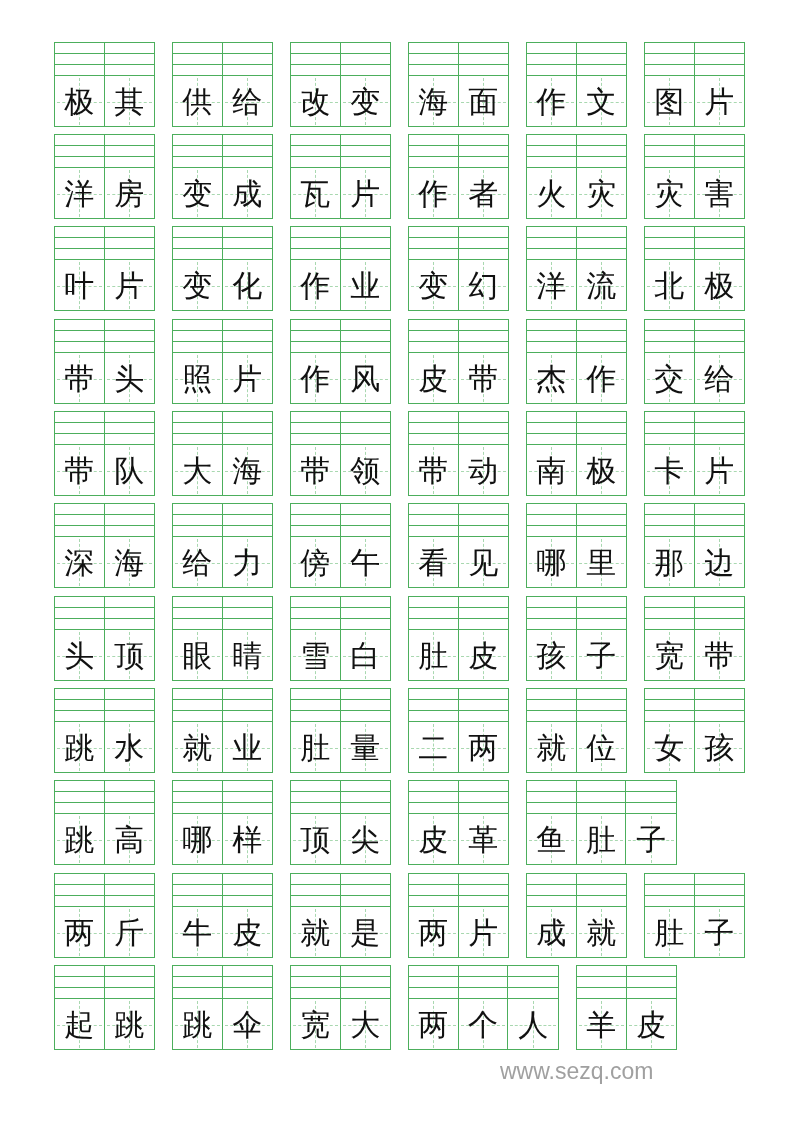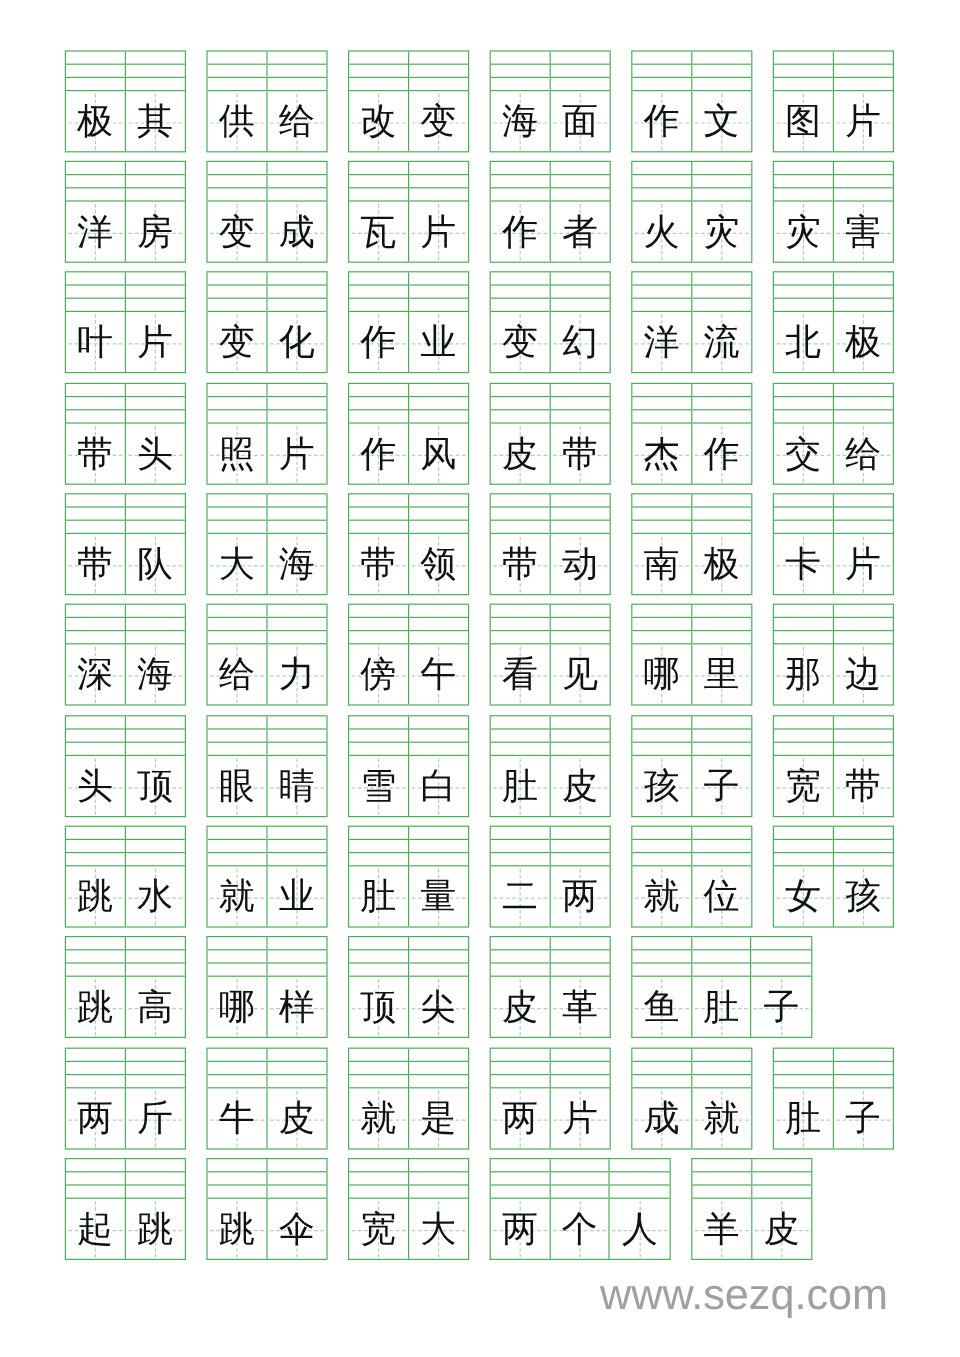--- a/index.html
+++ b/index.html
@@ -13,21 +13,21 @@
   .pinyin .l1, .pinyin .l2 { position: absolute; left: 0; width: 100%; height: 0; border-top: 1px solid #4cae5c; }
   .pinyin .l1 { top: 10px; }
   .pinyin .l2 { top: 21px; }
   .hanzi { position: absolute; left: 0; top: 33px; width: 100%; height: 51px; }
   .hanzi .gh { position: absolute; left: 2px; right: 2px; top: 50%; border-top: 1px dashed #a9d8b0; }
   .hanzi .gv { position: absolute; top: 2px; bottom: 2px; left: 50%; border-left: 1px dashed #a9d8b0; }
   .hanzi .ch { position: absolute; left: 0; top: 0; width: 100%; height: 100%;
                display: flex; align-items: center; justify-content: center;
                font-size: 30px; color: #111; line-height: 1; }
   .watermark { position: absolute; left: 500px; top: 1058px; font-family: "Liberation Sans", sans-serif;
-               font-size: 36px; color: #a0a0a0; letter-spacing: 0px; }
+               font-size: 23px; color: #a0a0a0; letter-spacing: 0px; }
 </style>
 </head>
 <body>
 
 <div id="sheet">
     <div class="word" style="left: 54px; top: 42px; width: 101px;">
       <div class="cell">
         <div class="pinyin">
           <div class="l1"></div>
           <div class="l2"></div>

